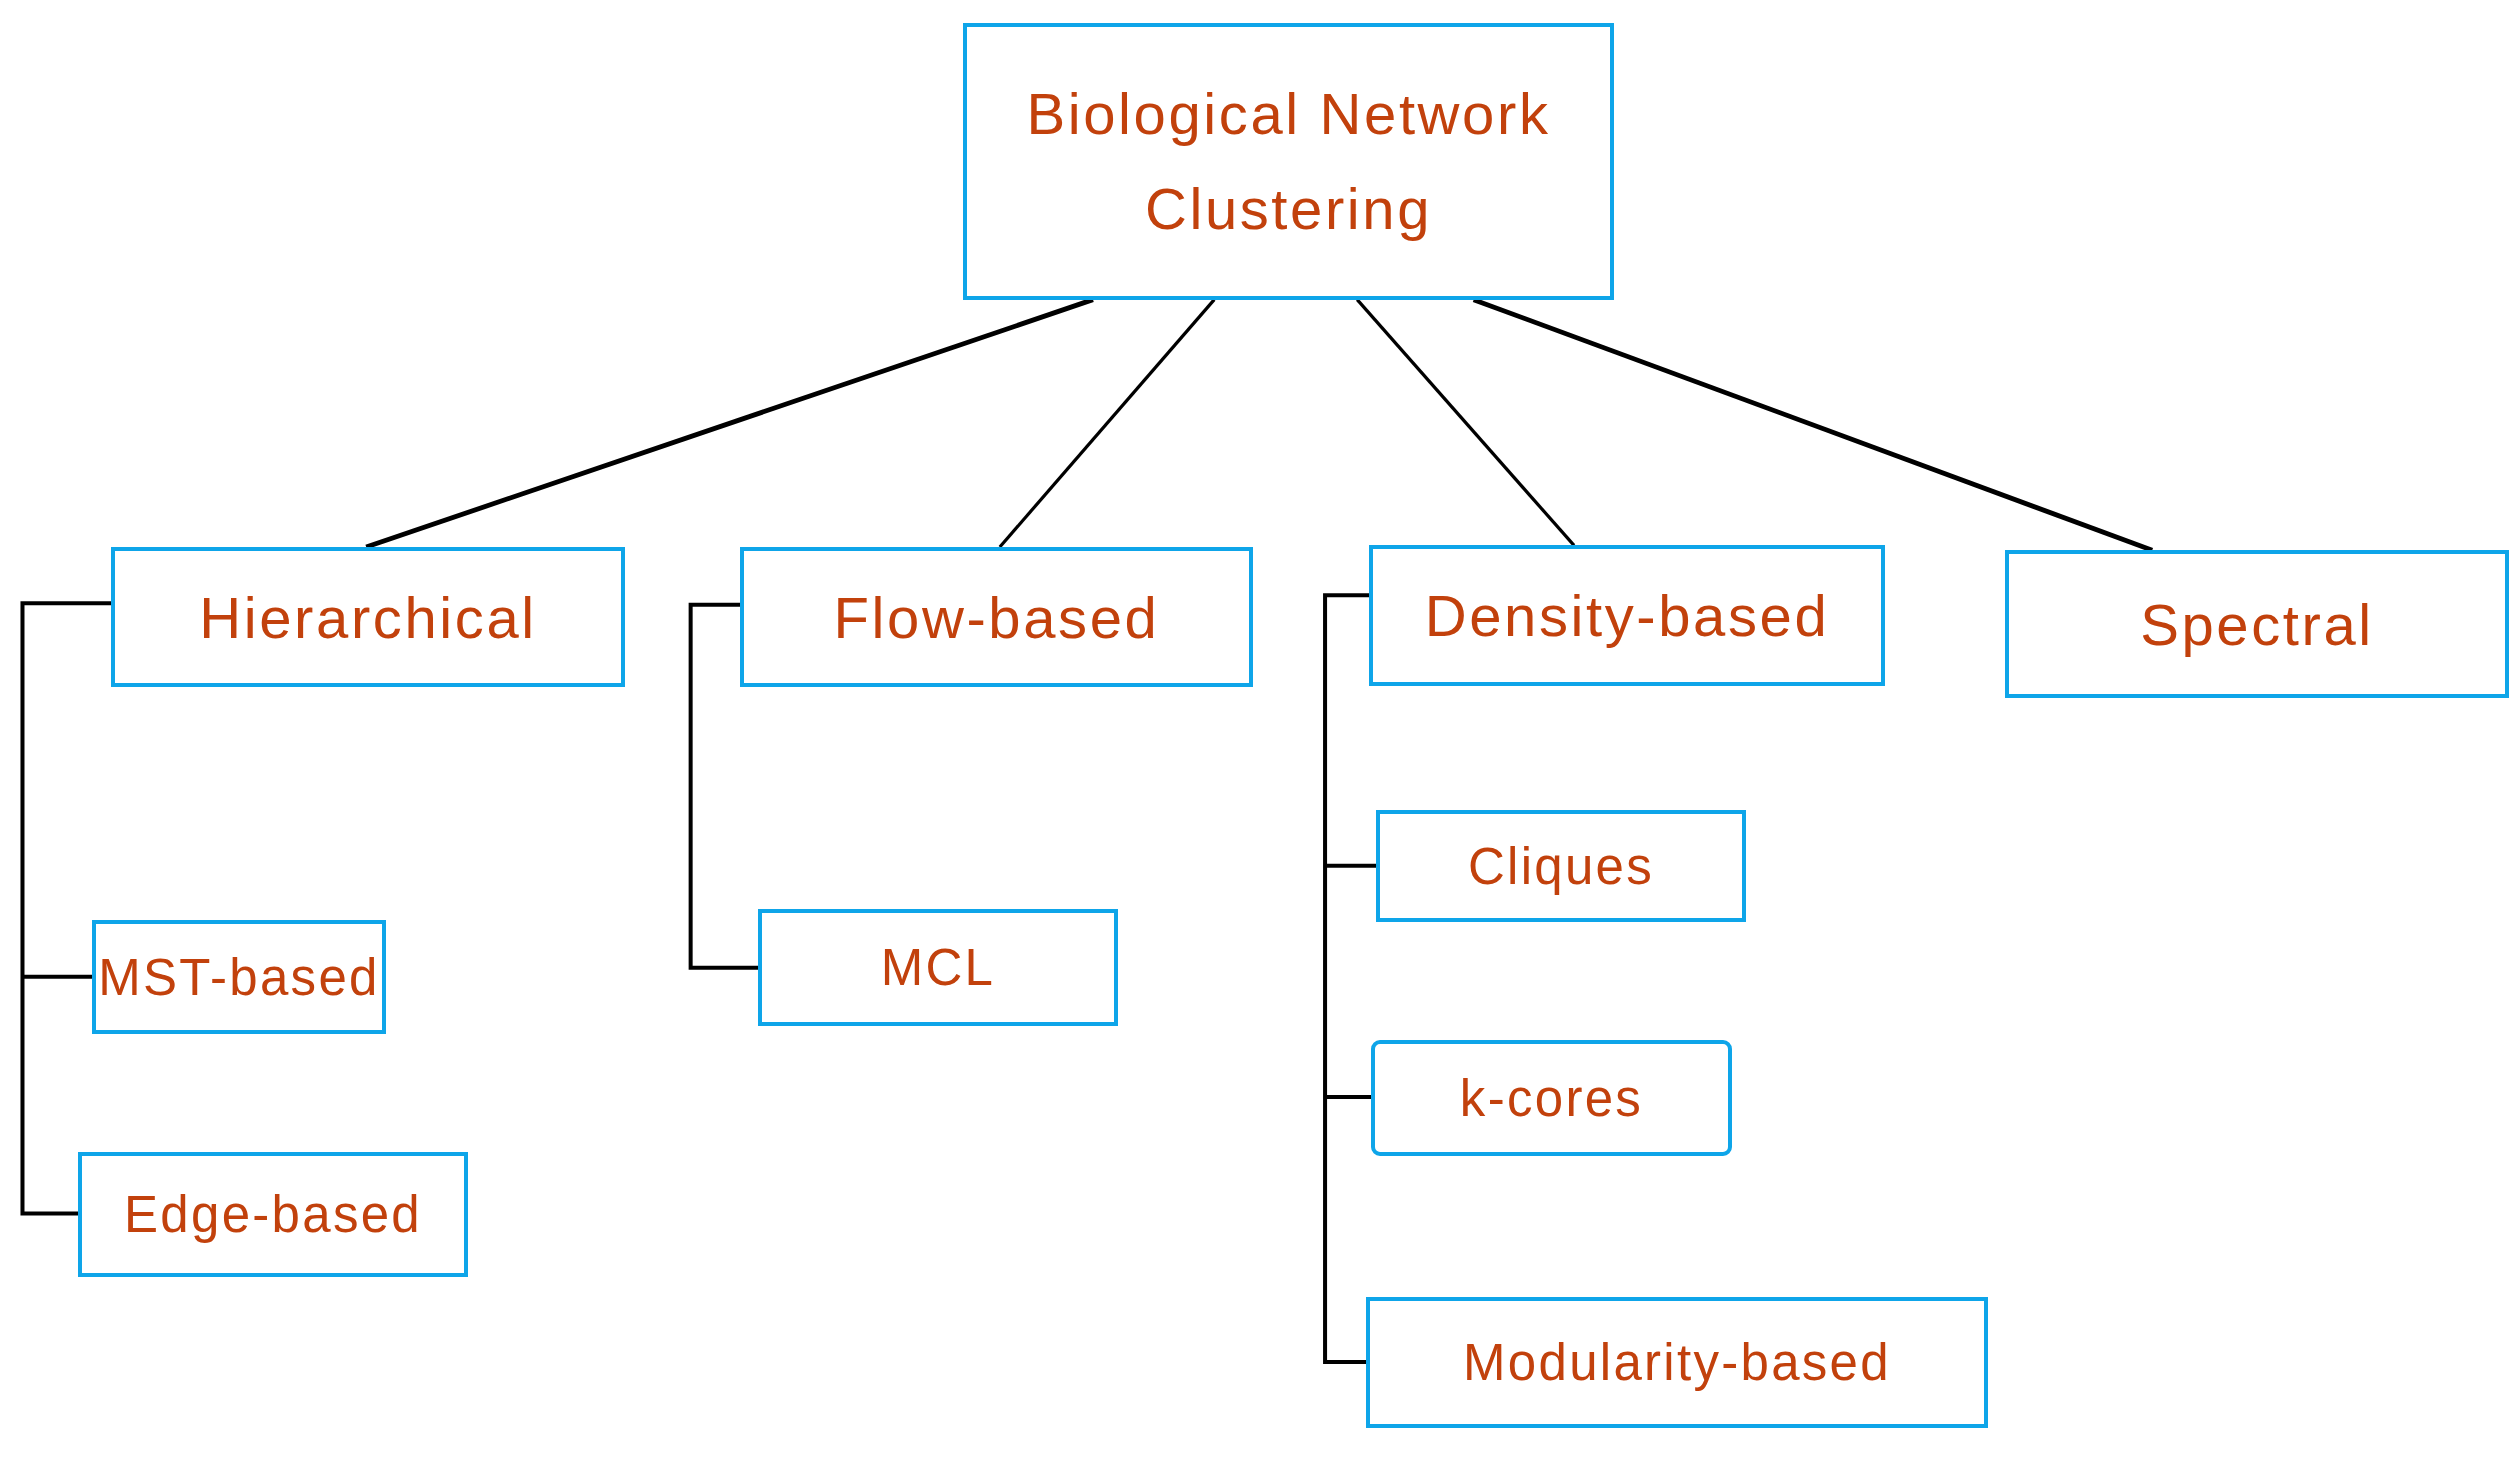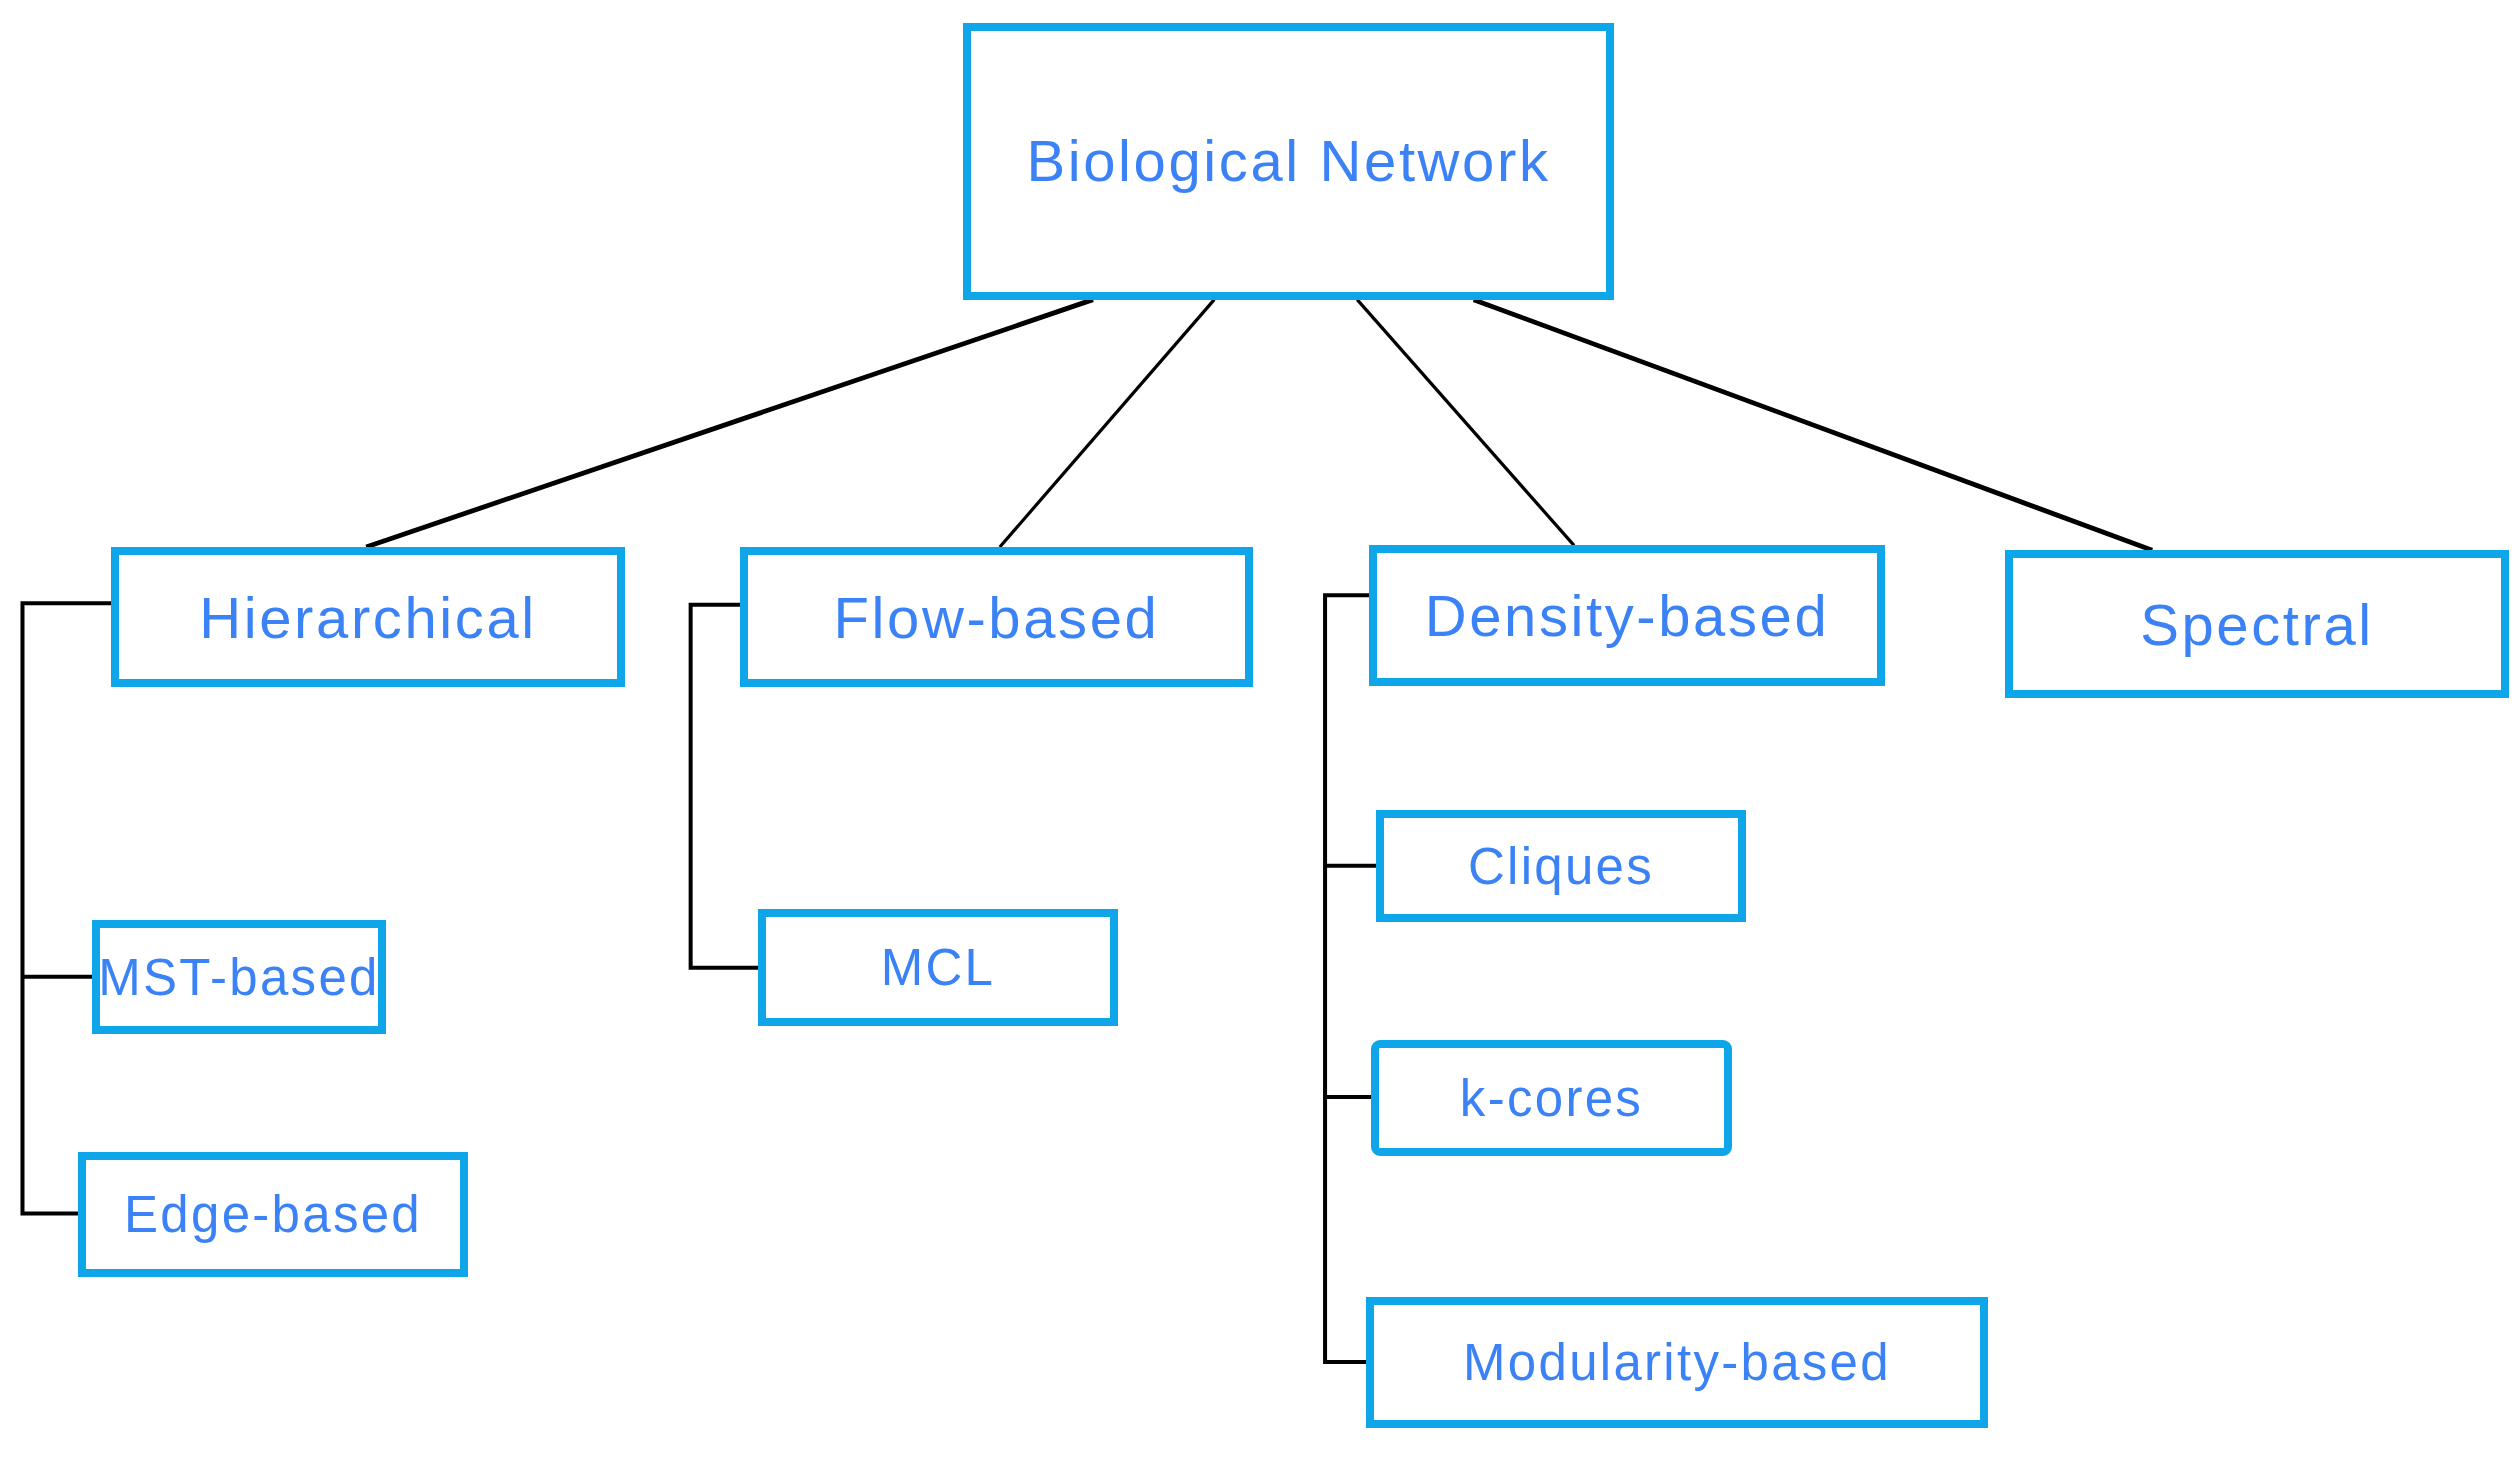--- a/index.html
+++ b/index.html
@@ -20,27 +20,27 @@
   #edges {
     position: absolute;
     left: 0; top: 0;
     width: 2512px;
     height: 1461px;
     z-index: 1;
   }
   .node {
     position: absolute;
     box-sizing: border-box;
-    border: 8px solid #0ea5e9;
+    border: 4px solid #0ea5e9;
     background: #ffffff;
     display: flex;
     align-items: center;
     justify-content: center;
     z-index: 2;
-    color: #3b82f6;
+    color: #c2410c;
     letter-spacing: 0.045em;
     white-space: nowrap;
   }
   .node-root {
     left: 963px; top: 22.5px; width: 651px; height: 277px;
     flex-direction: column;
     font-size: 58px;
     line-height: 1.0;
     row-gap: 37px;
   }
@@ -76,20 +76,21 @@
 
     <path d="M 923 753 L 860 753 L 860 1205 L 946 1205" stroke="#000000" stroke-width="5" fill="none"></path>
 
     <path d="M 1707 741 L 1650 741 L 1650 1696 L 1703 1696" stroke="#000000" stroke-width="5" fill="none"></path>
     <path d="M 1650 1078 L 1715 1078" stroke="#000000" stroke-width="5" fill="none"></path>
     <path d="M 1650 1366 L 1709 1366" stroke="#000000" stroke-width="5" fill="none"></path>
   </svg>
 
   <div class="node node-root">
     <span>Biological Network</span>
+    <span>Clustering</span>
   </div>
 
   <div class="node node-cat node-hierarchical">
     <span>Hierarchical</span>
   </div>
   <div class="node node-cat node-flow">
     <span>Flow-based</span>
   </div>
   <div class="node node-cat node-spectral">
     <span>Spectral</span>

